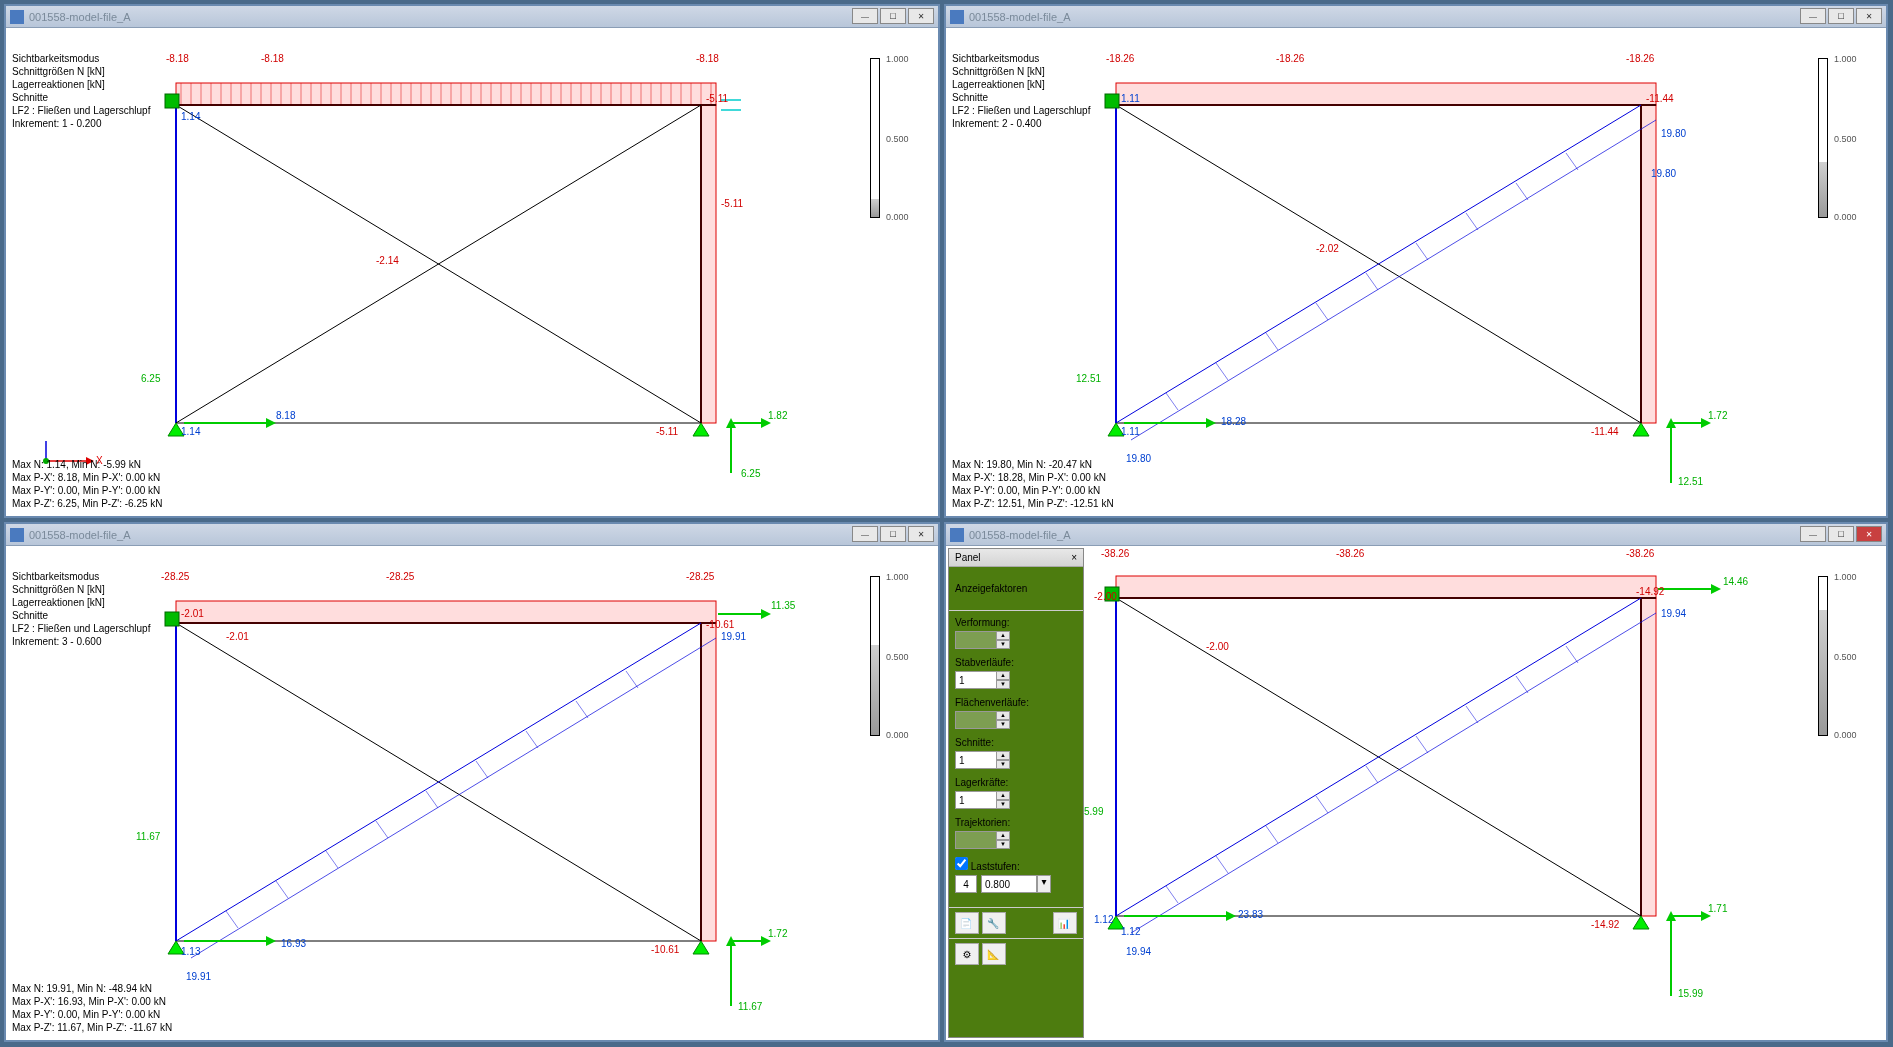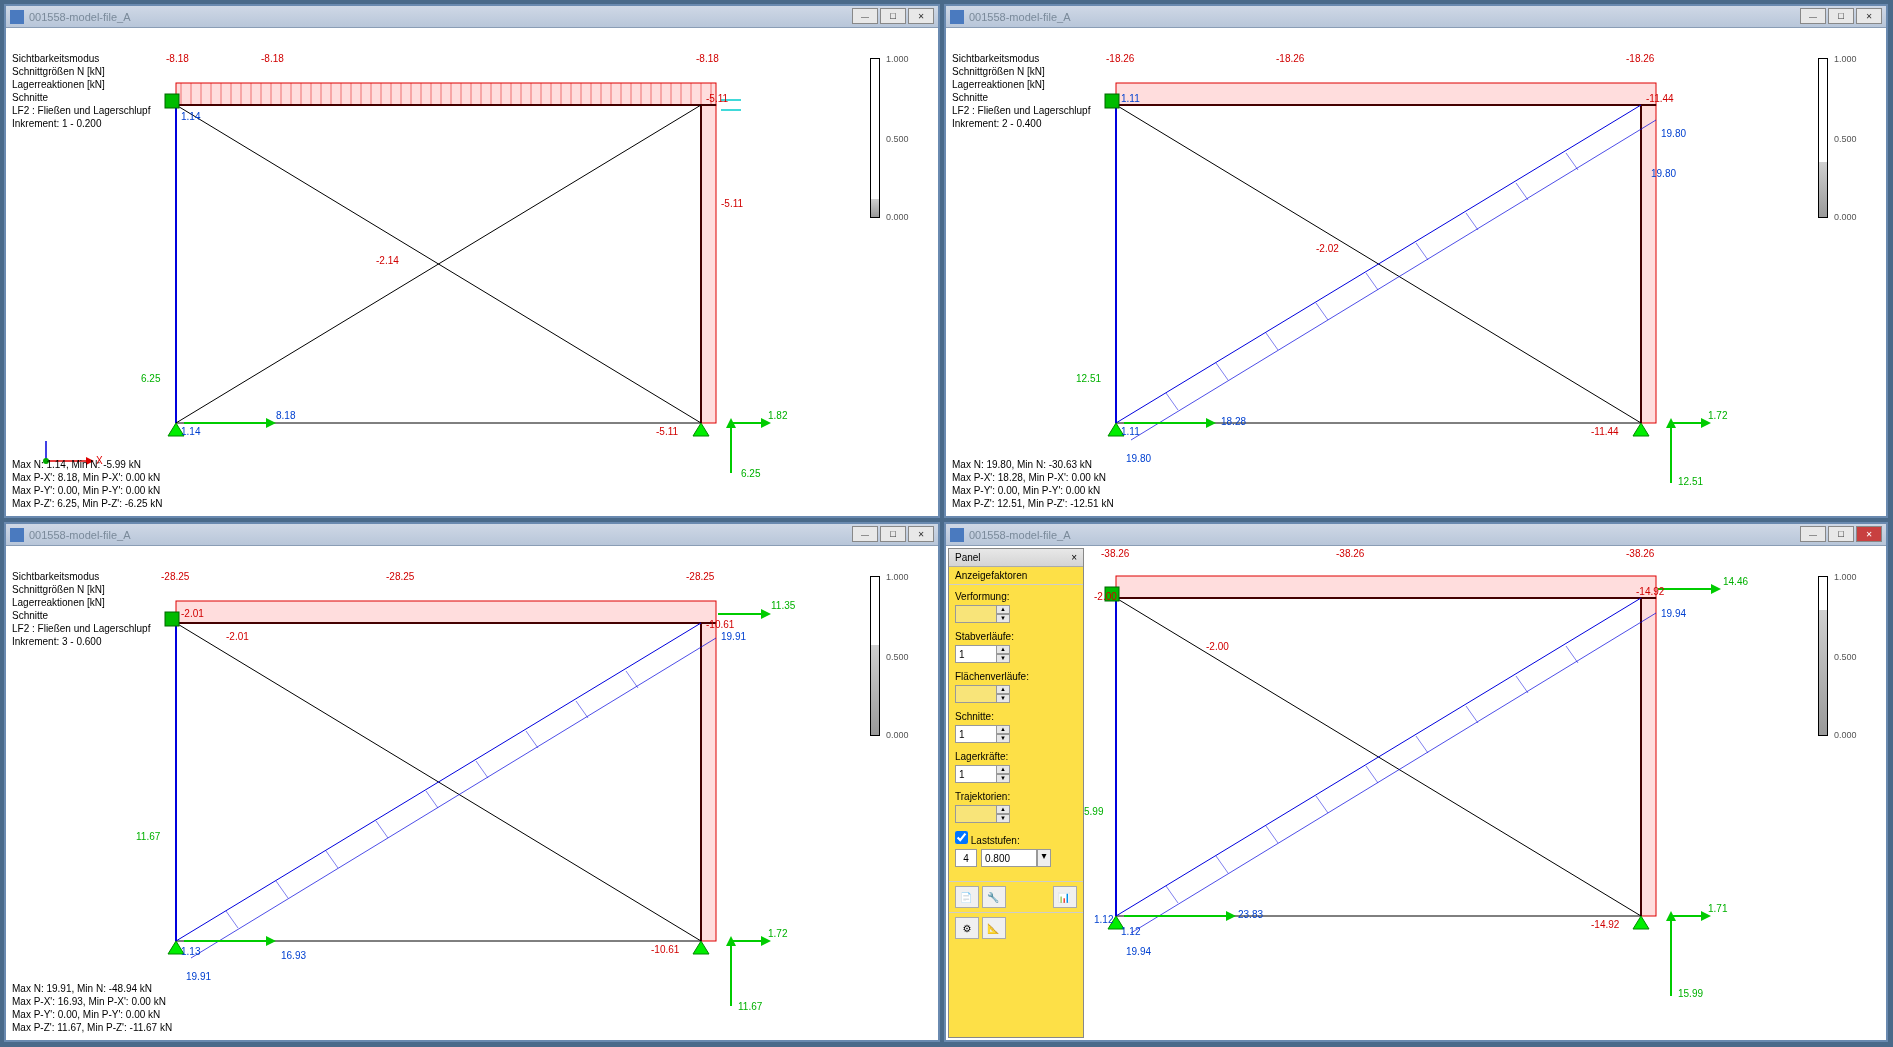--- a/index.html
+++ b/index.html
@@ -20,21 +20,21 @@
 .stats{position:absolute;left:6px;bottom:6px;color:#000;line-height:13px;font-size:10px}
 .scale{position:absolute;right:38px;top:30px;width:34px}
 .sbar{width:10px;height:160px;border:1px solid #000;position:relative;margin-left:4px}
 .sfill{position:absolute;bottom:0;left:0;width:8px;background:linear-gradient(#d0d0d0,#999)}
 .slab{position:absolute;font-size:9px;color:#555}
 .lab{position:absolute;font-size:10px}
 .red{color:#d00000}
 .green{color:#00b000}
 .blue{color:#0040d0}
 .axis-ind{position:absolute;left:30px;bottom:80px}
-.panel{position:absolute;width:136px;background:#fde047;border:1px solid #888;z-index:5}
+.panel{position:absolute;width:136px;background:#4d7c0f;border:1px solid #888;z-index:5}
 .phead{background:linear-gradient(#e8e8e8,#d4d4d4);padding:3px 6px;border-bottom:1px solid #aaa;display:flex;justify-content:space-between;align-items:center}
 .pbody{padding:6px;font-size:10px}
 .pgroup{margin-bottom:8px}
 .plabel{display:block;margin-bottom:3px}
 .spin{display:flex;align-items:center}
 .spin input{width:42px;height:18px;border:1px solid #999;padding:0 3px;font-size:10px}
 .spinbtns{display:flex;flex-direction:column;margin-left:-1px}
 .spinbtns span{width:14px;height:9px;border:1px solid #999;background:#e8e8e8;font-size:6px;text-align:center;line-height:7px}
 .ptool{padding:4px 6px;border-top:1px solid #ccc;display:flex;gap:3px}
 .ptbtn{width:24px;height:22px;border:1px solid #aaa;background:#f0f0f0;display:flex;align-items:center;justify-content:center}
@@ -246,21 +246,21 @@
     <span class="lab blue" style="left:175px;top:65px">1.11</span>
     <span class="lab blue" style="left:275px;top:388px">18.28</span>
     <span class="lab blue" style="left:180px;top:425px">19.80</span>
     <span class="lab red" style="left:645px;top:398px">-11.44</span>
     <span class="lab blue" style="left:715px;top:100px">19.80</span>
     <span class="lab blue" style="left:705px;top:140px">19.80</span>
     <span class="lab red" style="left:700px;top:65px">-11.44</span>
     <span class="lab green" style="left:762px;top:382px">1.72</span>
     <span class="lab green" style="left:732px;top:448px">12.51</span>
     <div class="stats">
-      <div>Max N: 19.80, Min N: -30.63 kN</div>
+      <div>Max N: 19.80, Min N: -20.47 kN</div>
         <div>Max P-X': 18.28, Min P-X': 0.00 kN</div>
         <div>Max P-Y': 0.00, Min P-Y': 0.00 kN</div>
         <div>Max P-Z': 12.51, Min P-Z': -12.51 kN</div>
     </div>
     <div class="scale">
       <div class="sbar">
           <div class="sfill" style="height:55px"></div>
         </div>
       <span class="slab" style="top:-4px;left:20px">1.000</span>
       <span class="slab" style="top:76px;left:20px">0.500</span>
@@ -321,21 +321,21 @@
       <line x1="725" y1="395" x2="760" y2="395" stroke="#0c0" stroke-width="2"></line>
         <polygon points="755,390 765,395 755,400" fill="#0c0"></polygon>
     </svg>
     <span class="lab red" style="left:155px;top:25px">-28.25</span>
     <span class="lab red" style="left:380px;top:25px">-28.25</span>
     <span class="lab red" style="left:680px;top:25px">-28.25</span>
     <span class="lab red" style="left:220px;top:85px">-2.01</span>
     <span class="lab red" style="left:175px;top:62px">-2.01</span>
     <span class="lab green" style="left:130px;top:285px">11.67</span>
     <span class="lab blue" style="left:175px;top:400px">1.13</span>
-    <span class="lab blue" style="left:275px;top:404px">16.93</span>
+    <span class="lab blue" style="left:275px;top:392px">16.93</span>
     <span class="lab blue" style="left:180px;top:425px">19.91</span>
     <span class="lab red" style="left:645px;top:398px">-10.61</span>
     <span class="lab green" style="left:765px;top:54px">11.35</span>
     <span class="lab blue" style="left:715px;top:85px">19.91</span>
     <span class="lab red" style="left:700px;top:73px">-10.61</span>
     <span class="lab green" style="left:762px;top:382px">1.72</span>
     <span class="lab green" style="left:732px;top:455px">11.67</span>
     <div class="stats">
       <div>Max N: 19.91, Min N: -48.94 kN</div>
         <div>Max P-X': 16.93, Min P-X': 0.00 kN</div>
@@ -420,21 +420,21 @@
       <span class="slab" style="top:-4px;left:20px">1.000</span>
       <span class="slab" style="top:76px;left:20px">0.500</span>
       <span class="slab" style="top:154px;left:20px">0.000</span>
     </div>
 
     <div class="panel" style="left:2px;top:2px;height:490px">
       <div class="phead">
         <span>Panel</span>
         <span style="cursor:pointer">×</span>
       </div>
-      <div style="padding:3px 6px;border-bottom:1px solid #ccc;font-size:10px">Anzeigefaktoren</div>
+      <div style="padding:16px 6px;border-bottom:1px solid #ccc;font-size:10px">Anzeigefaktoren</div>
       <div class="pbody">
         <div class="pgroup">
             <span class="plabel">Verformung:</span>
             <div class="spin">
               <input disabled="" style="">
               <div class="spinbtns">
                 <span>▲</span>
                 <span>▼</span>
               </div>
             </div>

